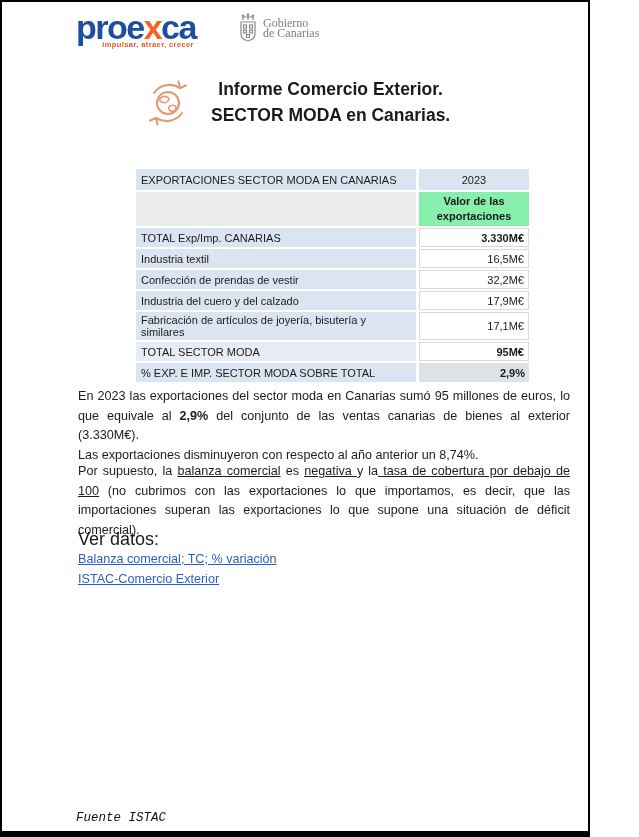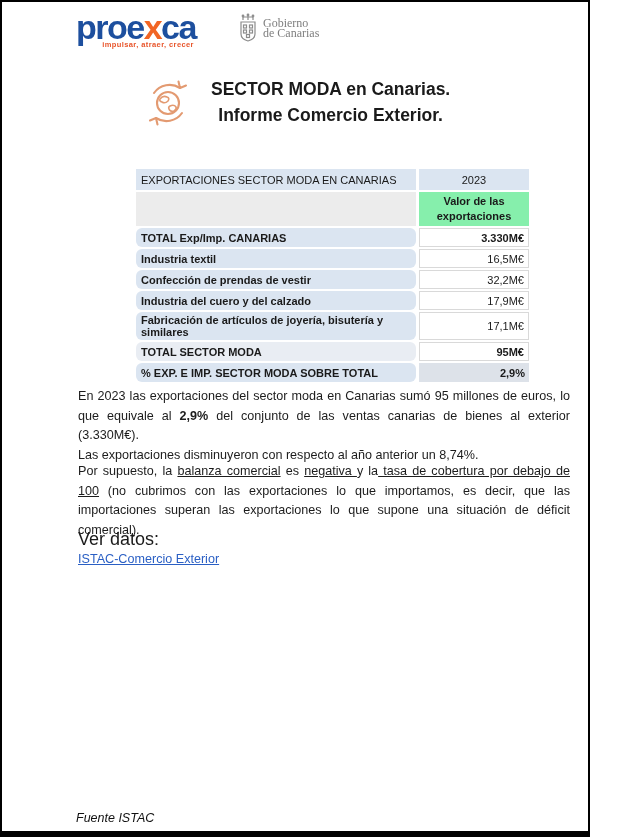--- a/index.html
+++ b/index.html
@@ -48,42 +48,42 @@
     font-size:11px;table-layout:fixed;
   }
   .exports-table td{padding:2px 5px;vertical-align:middle;}
   .col-label{width:270px;}
   .col-value{width:100px;text-align:center;}
   .hdr td{background:#dbe5f1;height:17px;}
   .hdr .col-value{text-align:center;}
   .sub td{background:#86efac;}
   .sub .col-label{background:#ececec;height:30px;}
   .sub .col-value{font-weight:bold;line-height:15px;}
-  .datarow .col-label{background:#dbe5f1;font-weight:bold;height:15px;border-radius:6px;}
+  .datarow .col-label{background:#dbe5f1;font-weight:normal;height:15px;}
   .datarow .col-value{background:#fff;border:1px solid #d9d9d9;padding:1px 4px;text-align:right;}
   .row-totalmoda .col-label{background:#e9edf3;}
   .row-pct td{background:#dde2e9;font-weight:bold;}
   .row-pct .col-value{border:none;background:#dde2e9;}
   .bold-val{font-weight:bold;}
 
   
   .para{
     position:absolute;left:76px;width:492px;
     font-size:12.6px;line-height:19.5px;text-align:justify;color:#1c1c1c;
     margin:0;
   }
   .p1{top:385px;}
   .p2{top:460px;}
   .para u{text-decoration:underline;}
   .verdatos{position:absolute;left:76px;top:528px;font-size:18px;line-height:19.5px;}
   .linklist{position:absolute;left:76px;top:548px;font-size:12.6px;line-height:19.5px;}
   .doc-link{color:#2a5fc4;text-decoration:underline;display:block;cursor:pointer;}
   .footer-note{
     position:absolute;left:74px;top:809px;
-    font-size:12.5px;font-style:italic;color:#111;
+    font-size:12.5px;font-style:italic;color:#111;font-family:Liberation Mono, monospace;
   }
 </style>
 </head>
 <body>
 
 <div class="page">
 
   <div class="proexca">
     <span class="word"><span>proe</span><span class="x">x</span><span>ca</span></span>
     <span class="tagline">impulsar, atraer, crecer</span>
@@ -112,22 +112,22 @@
     <svg class="title-icon" viewBox="0 0 50 52" fill="none" stroke="#e39a71" stroke-width="2.1" stroke-linecap="round">
       <circle cx="25" cy="27" r="11"></circle>
       <path d="M17 23 q3 -4 7 -2 q3 1 1 4 q-3 3 -6 1 q-3 -1 -2 -3 z" stroke-width="1.6"></path>
       <path d="M27 30 q4 -2 6 1 q1 2 -2 4 q-4 1 -5 -2 q-1 -2 1 -3 z" stroke-width="1.6"></path>
       <path d="M11 17 A 19 19 0 0 1 37 12"></path>
       <path d="M37 12 l-1.5 -6.5 M37 12 l6 -2.5" stroke-width="2.1"></path>
       <path d="M39 37 A 19 19 0 0 1 13 42"></path>
       <path d="M13 42 l1.5 6.5 M13 42 l-6 2.5" stroke-width="2.1"></path>
     </svg>
     <div class="doc-title">
+      <div>Informe Comercio Exterior.</div>
       <div>SECTOR MODA en Canarias.</div>
-      <div>Informe Comercio Exterior.</div>
     </div>
   </div>
 
   <table class="exports-table">
     <tbody>
         <tr class="hdr">
       <td class="col-label">EXPORTACIONES SECTOR MODA EN CANARIAS</td>
       <td class="col-value">2023</td>
     </tr>
     <tr class="sub">
@@ -167,18 +167,19 @@
     </tr>
   </tbody>
     </table>
 
   <p class="para p1"><span>En 2023 las exportaciones del sector moda en Canarias sumó 95 millones de euros, lo que equivale al </span><b>2,9%</b><span> del conjunto de las ventas canarias de bienes al exterior (3.330M€).</span><br><span>Las exportaciones disminuyeron con respecto al año anterior un 8,74%.</span></p>
 
   <p class="para p2"><span>Por supuesto, la </span><u>balanza comercial</u><span> es </span><u>negativa </u><span>y la</span><u> tasa de cobertura por debajo de 100</u><span> (no cubrimos con las exportaciones lo que importamos, es decir, que  las importaciones superan las exportaciones lo que supone una situación de déficit comercial).</span></p>
 
   <div class="verdatos">Ver datos:</div>
   <div class="linklist">
+    <a class="doc-link">Balanza comercial; TC; % variación</a>
     <a class="doc-link">ISTAC-Comercio Exterior</a>
   </div>
 
   <div class="footer-note">Fuente ISTAC</div>
 
 </div>
 
 </body></html>

